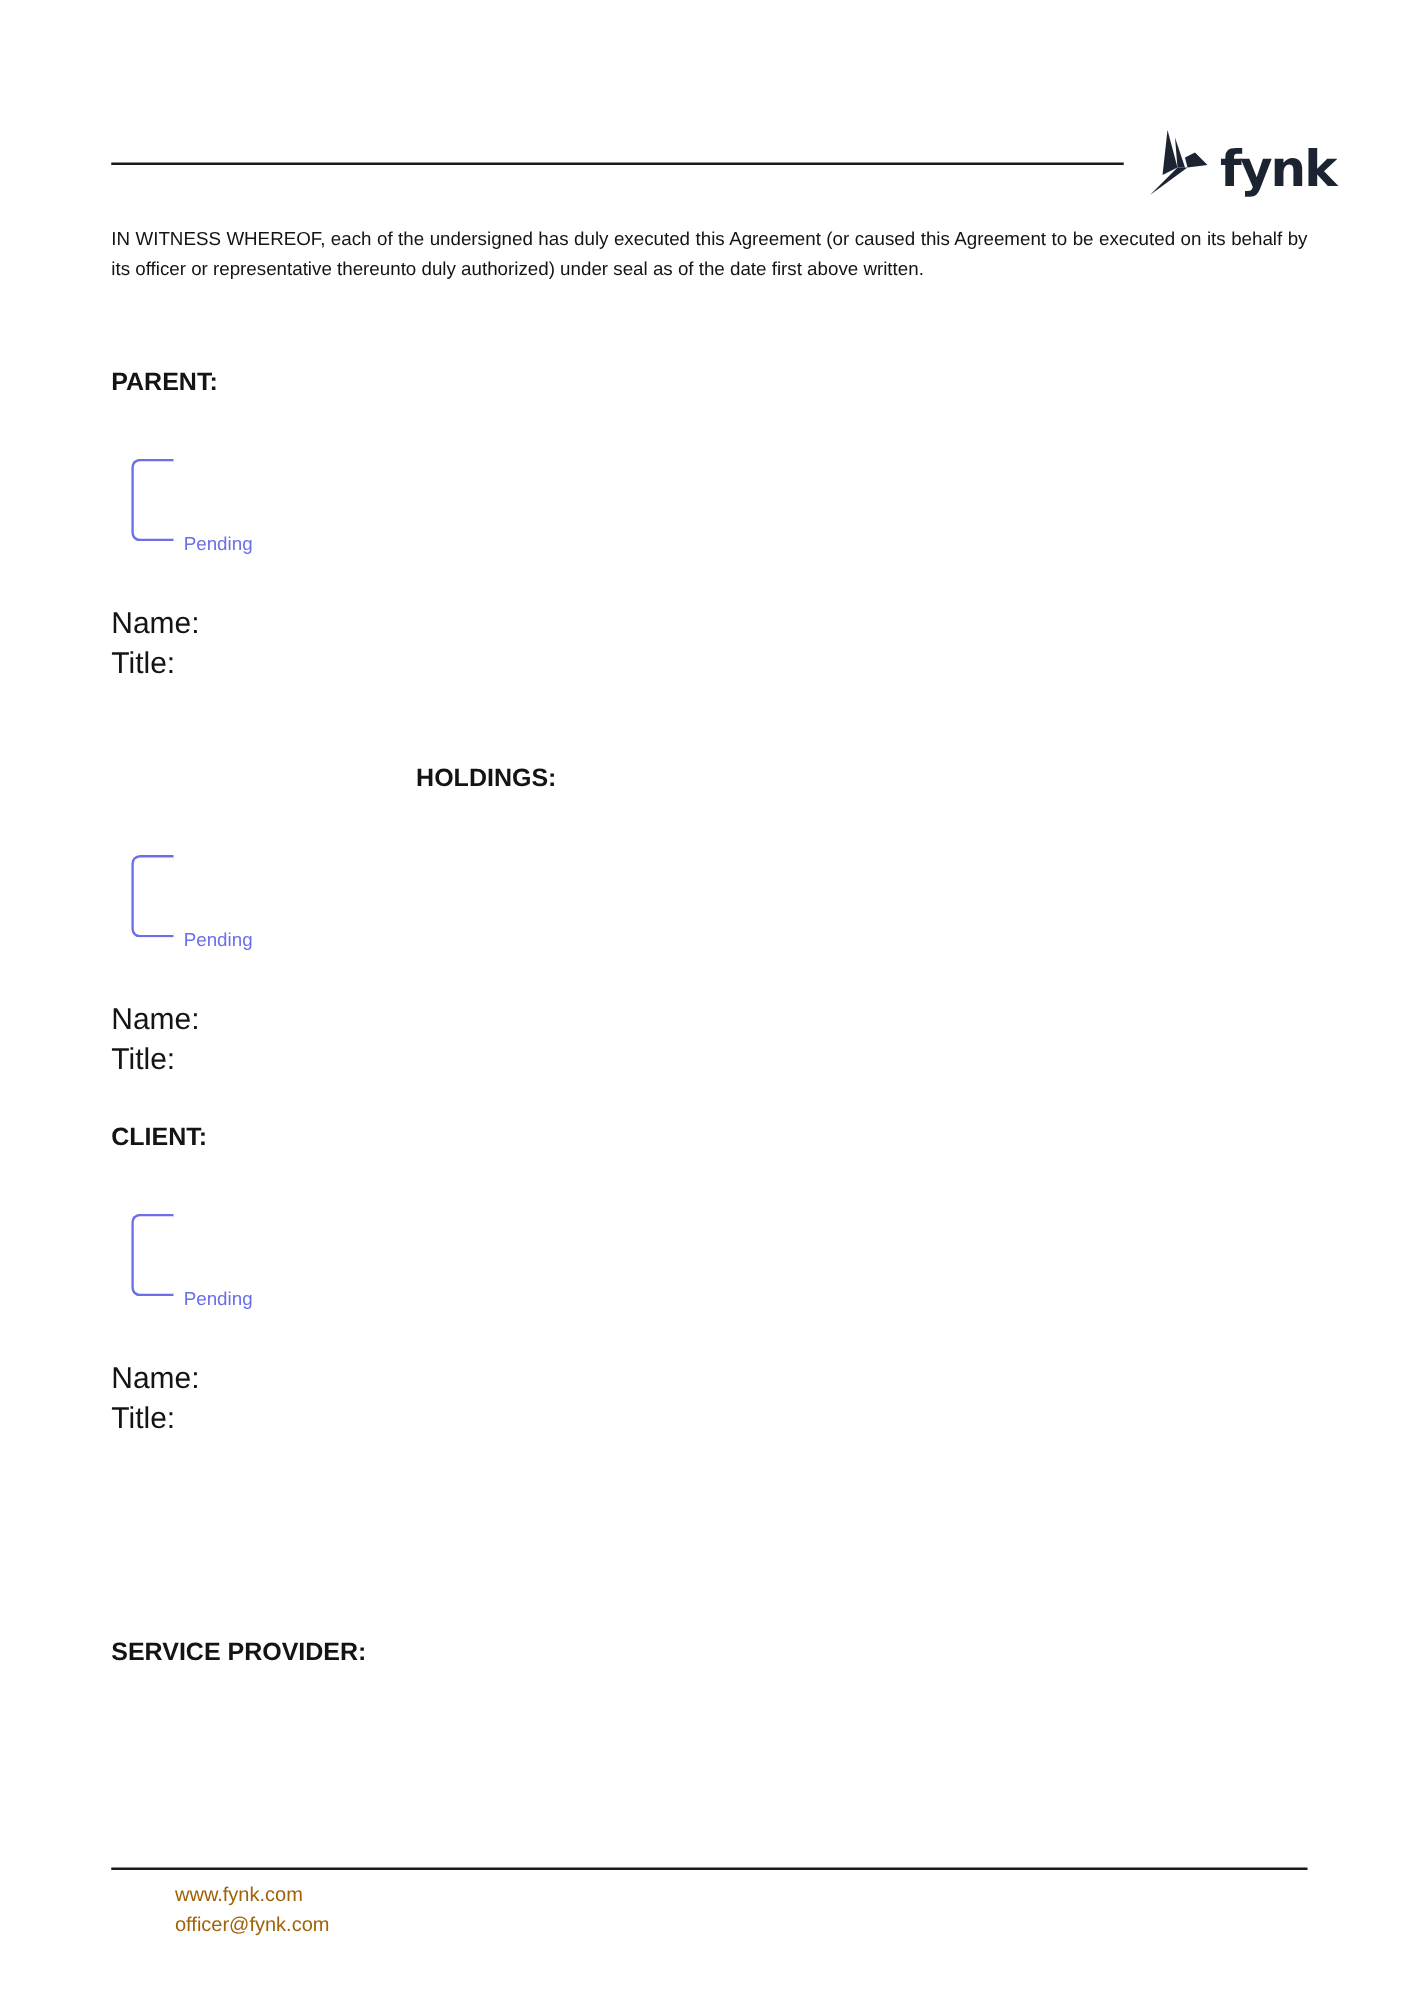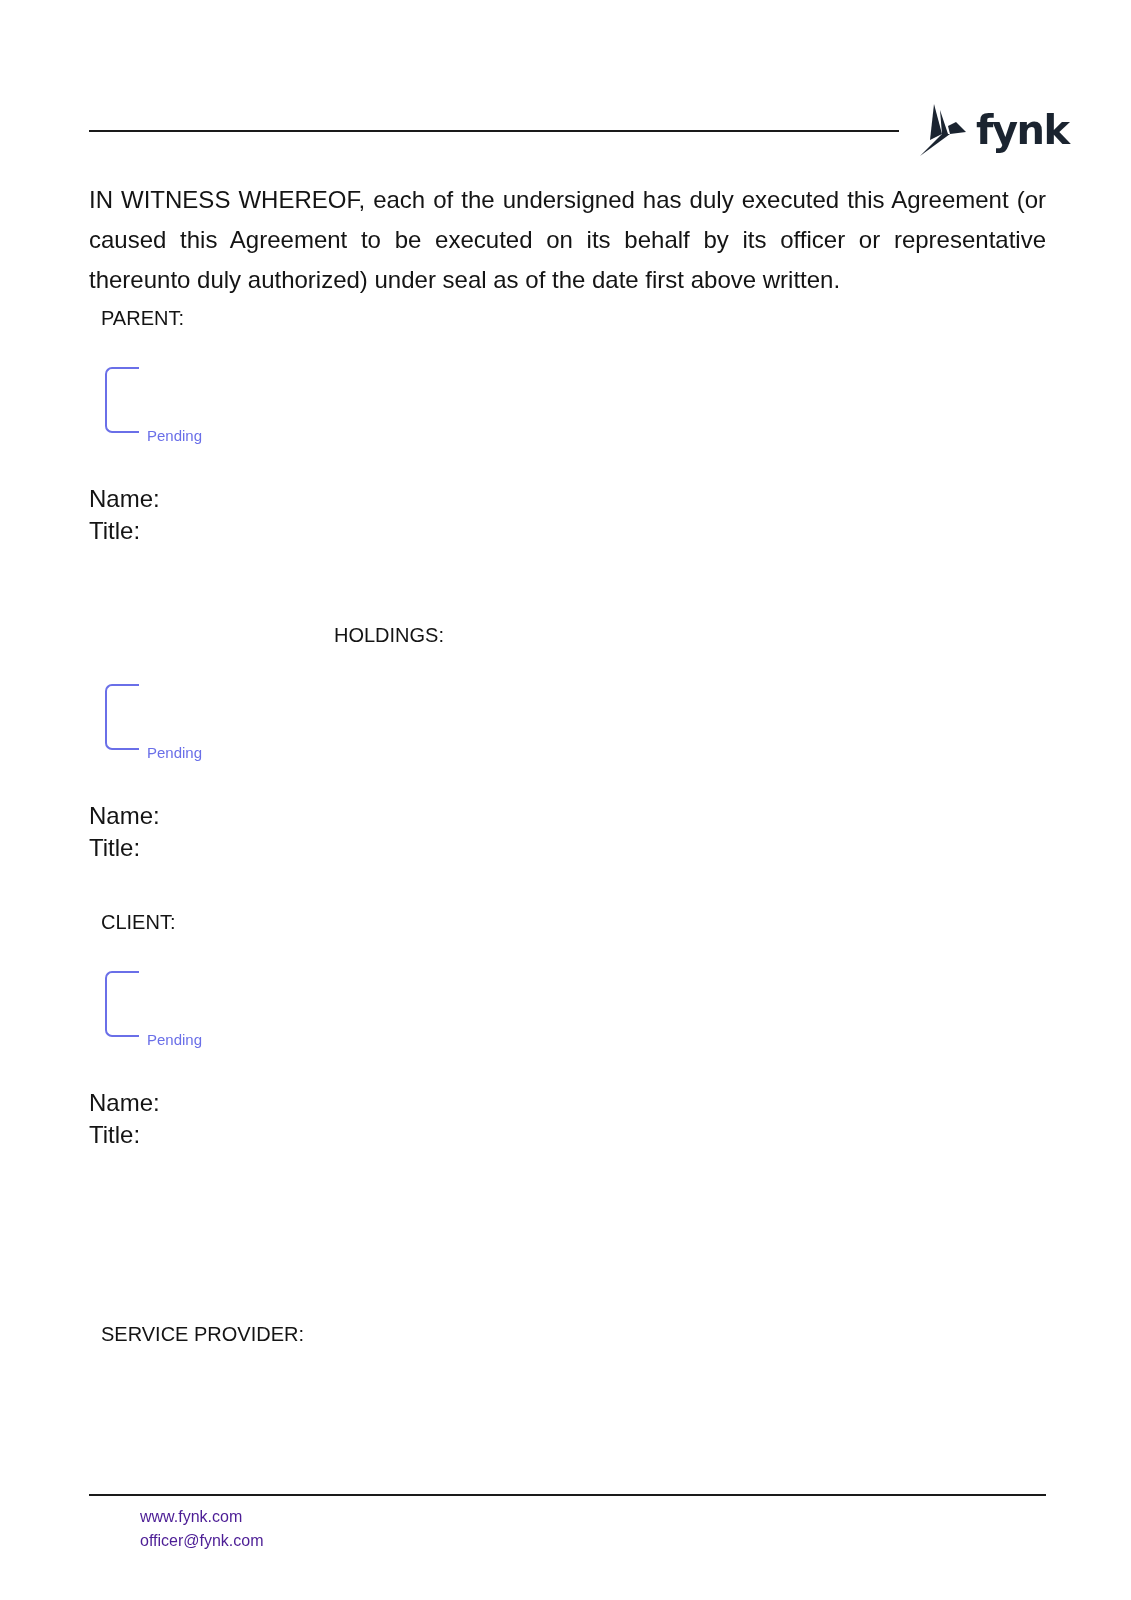--- a/index.html
+++ b/index.html
@@ -1,28 +1,28 @@
 <!DOCTYPE html>
 <html><head>
 <meta charset="utf-8">
 <style>
   html, body { margin:0; padding:0; background:#ffffff; }
   body { width:1131px; height:1600px; position:relative; overflow:hidden; font-family:"Liberation Sans", sans-serif; color:#141414; }
   .header-rule { position:absolute; left:89px; top:130px; width:810px; height:2px; background:#1a1a1a; }
-  .logo { position:absolute; left:920px; top:104px; display:flex; align-items:center; gap:10px; }
+  .logo { position:absolute; left:920px; top:104px; display:flex; align-items:flex-end; gap:10px; }
   .logo-text { font-family:"DejaVu Sans", sans-serif; font-weight:bold; font-size:40px; color:#1b2430; letter-spacing:-1.5px; line-height:1; }
-  .intro { position:absolute; left:89px; top:180px; width:957px; font-size:24px; line-height:40px; text-align:justify; margin:0; }
+  .intro { position:absolute; left:89px; top:180px; width:957px; font-size:15px; line-height:24px; text-align:justify; margin:0; }
   .section { position:absolute; left:89px; width:600px; }
-  .section-title { font-weight:normal; font-size:20px; margin:12px; }
+  .section-title { font-weight:bold; font-size:20px; margin:0; }
   .sig { position:absolute; left:16px; top:72px; width:130px; height:70px; }
   .sig-bracket { position:absolute; left:0; top:0; width:34px; height:66px; border:2.5px solid #6a6fe8; border-right:none; border-radius:7px 0 0 7px; box-sizing:border-box; }
   .sig-status { position:absolute; left:42px; top:60px; font-size:15px; color:#6a6fe8; }
   .field { position:absolute; left:0; font-size:24px; }
   .footer-rule { position:absolute; left:89px; top:1494px; width:957px; height:2px; background:#1a1a1a; }
-  .footer { position:absolute; left:140px; top:1505px; font-size:16px; line-height:24px; color:#4c1d95; }
+  .footer { position:absolute; left:140px; top:1505px; font-size:16px; line-height:24px; color:#a16207; }
 </style>
 </head>
 <body>
 
 <div class="header-rule"></div>
 <div class="logo">
   <svg width="46" height="52" viewBox="0 0 46 52">
     <polygon points="14,0 22,30 10,36" fill="#1b2430"></polygon>
     <polygon points="20,6 28,30 22,30" fill="#1b2430"></polygon>
     <polygon points="28,22 36,18 46,28 30,30" fill="#1b2430"></polygon>

